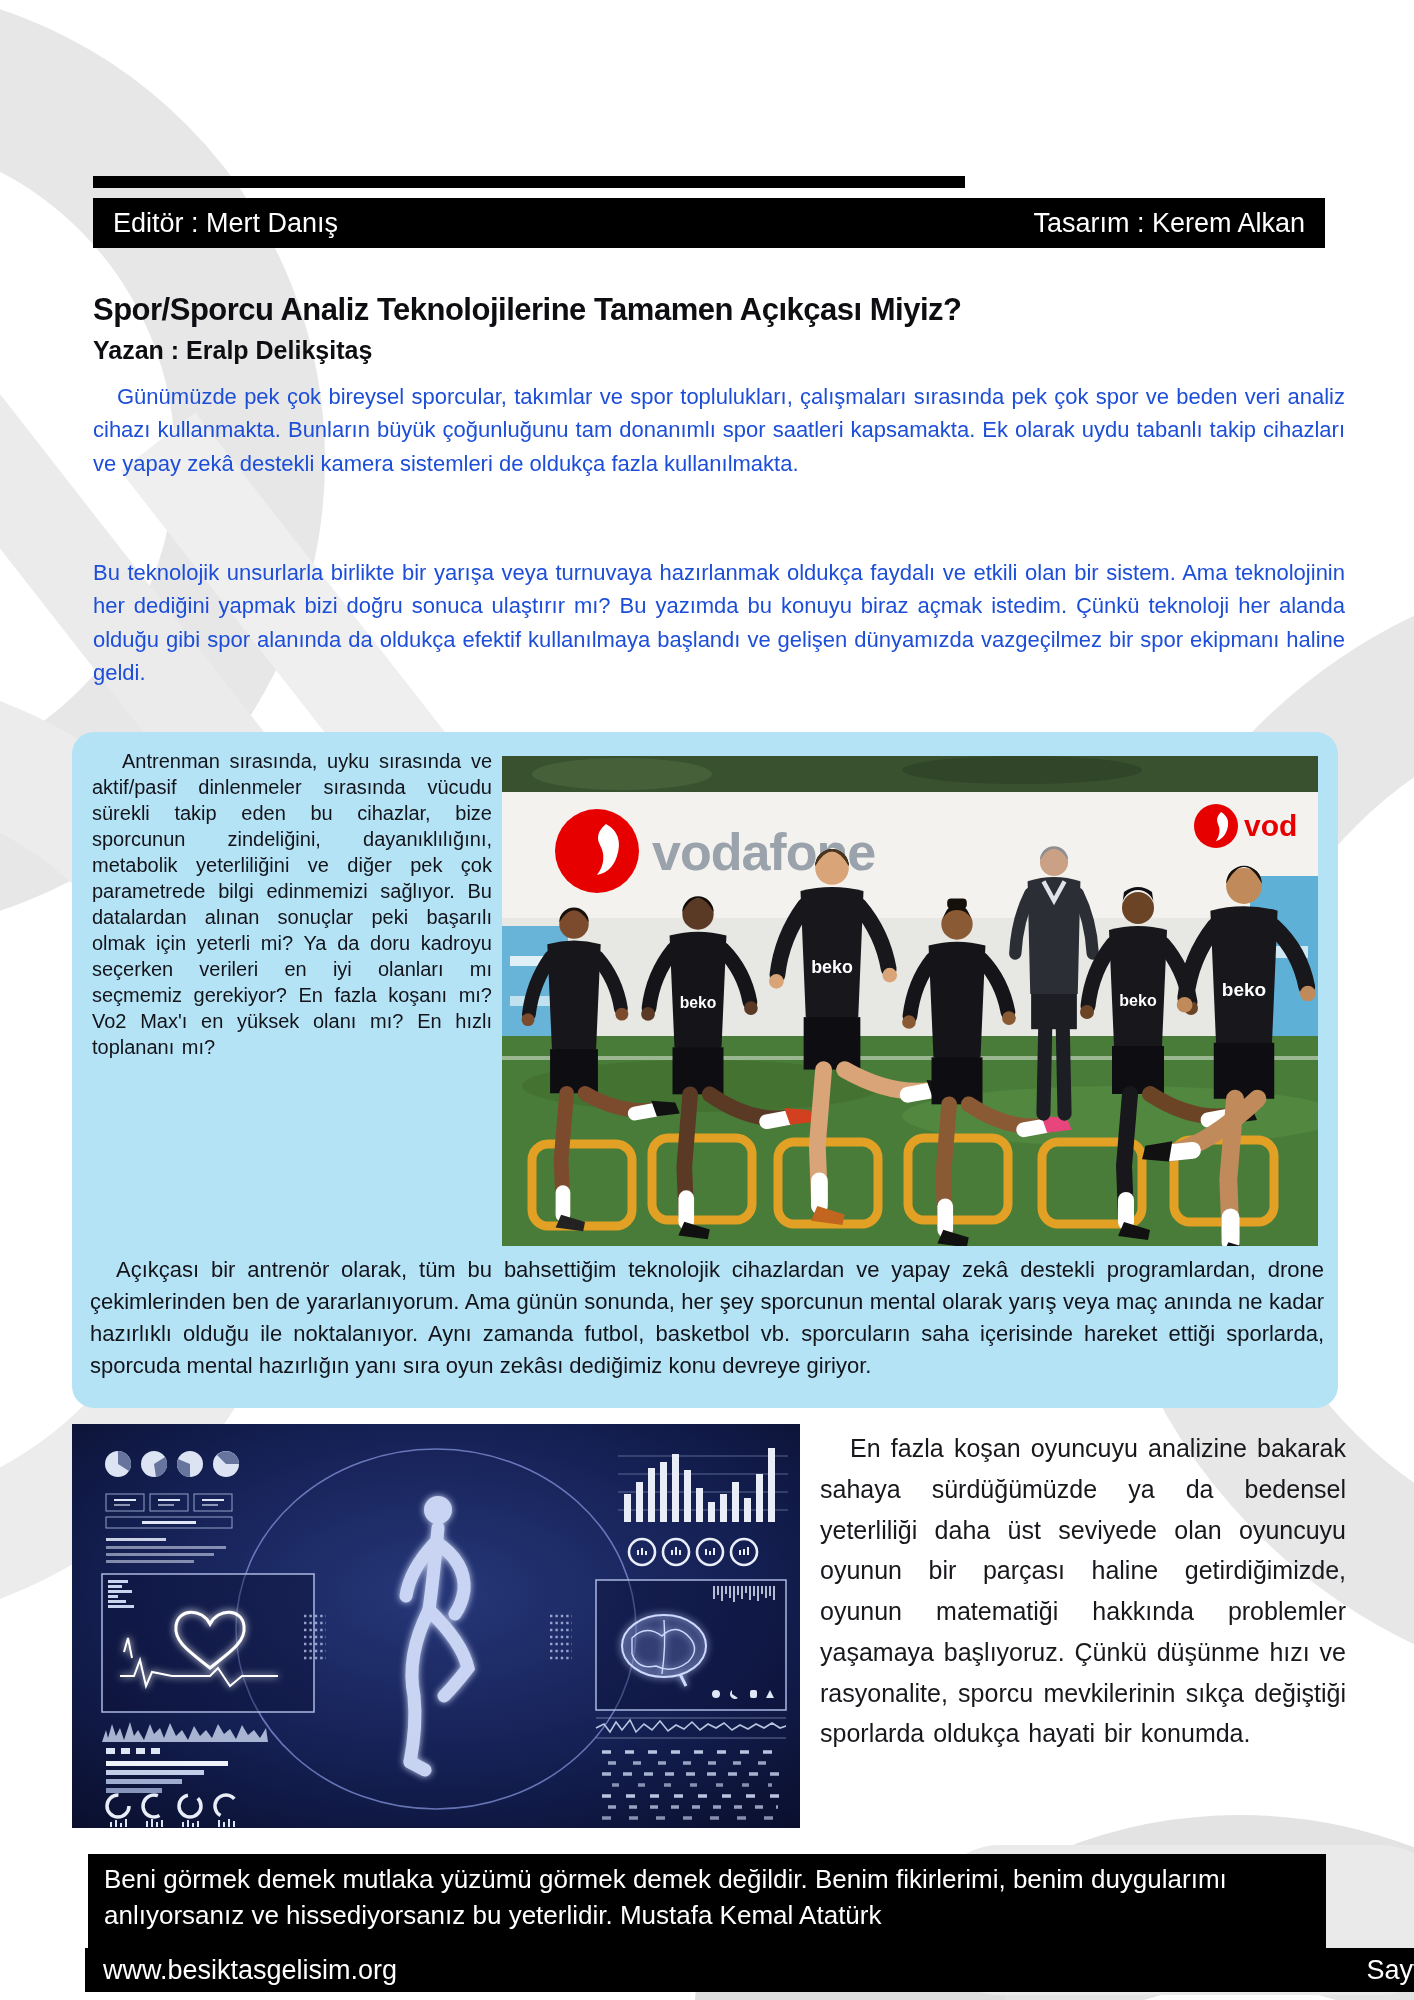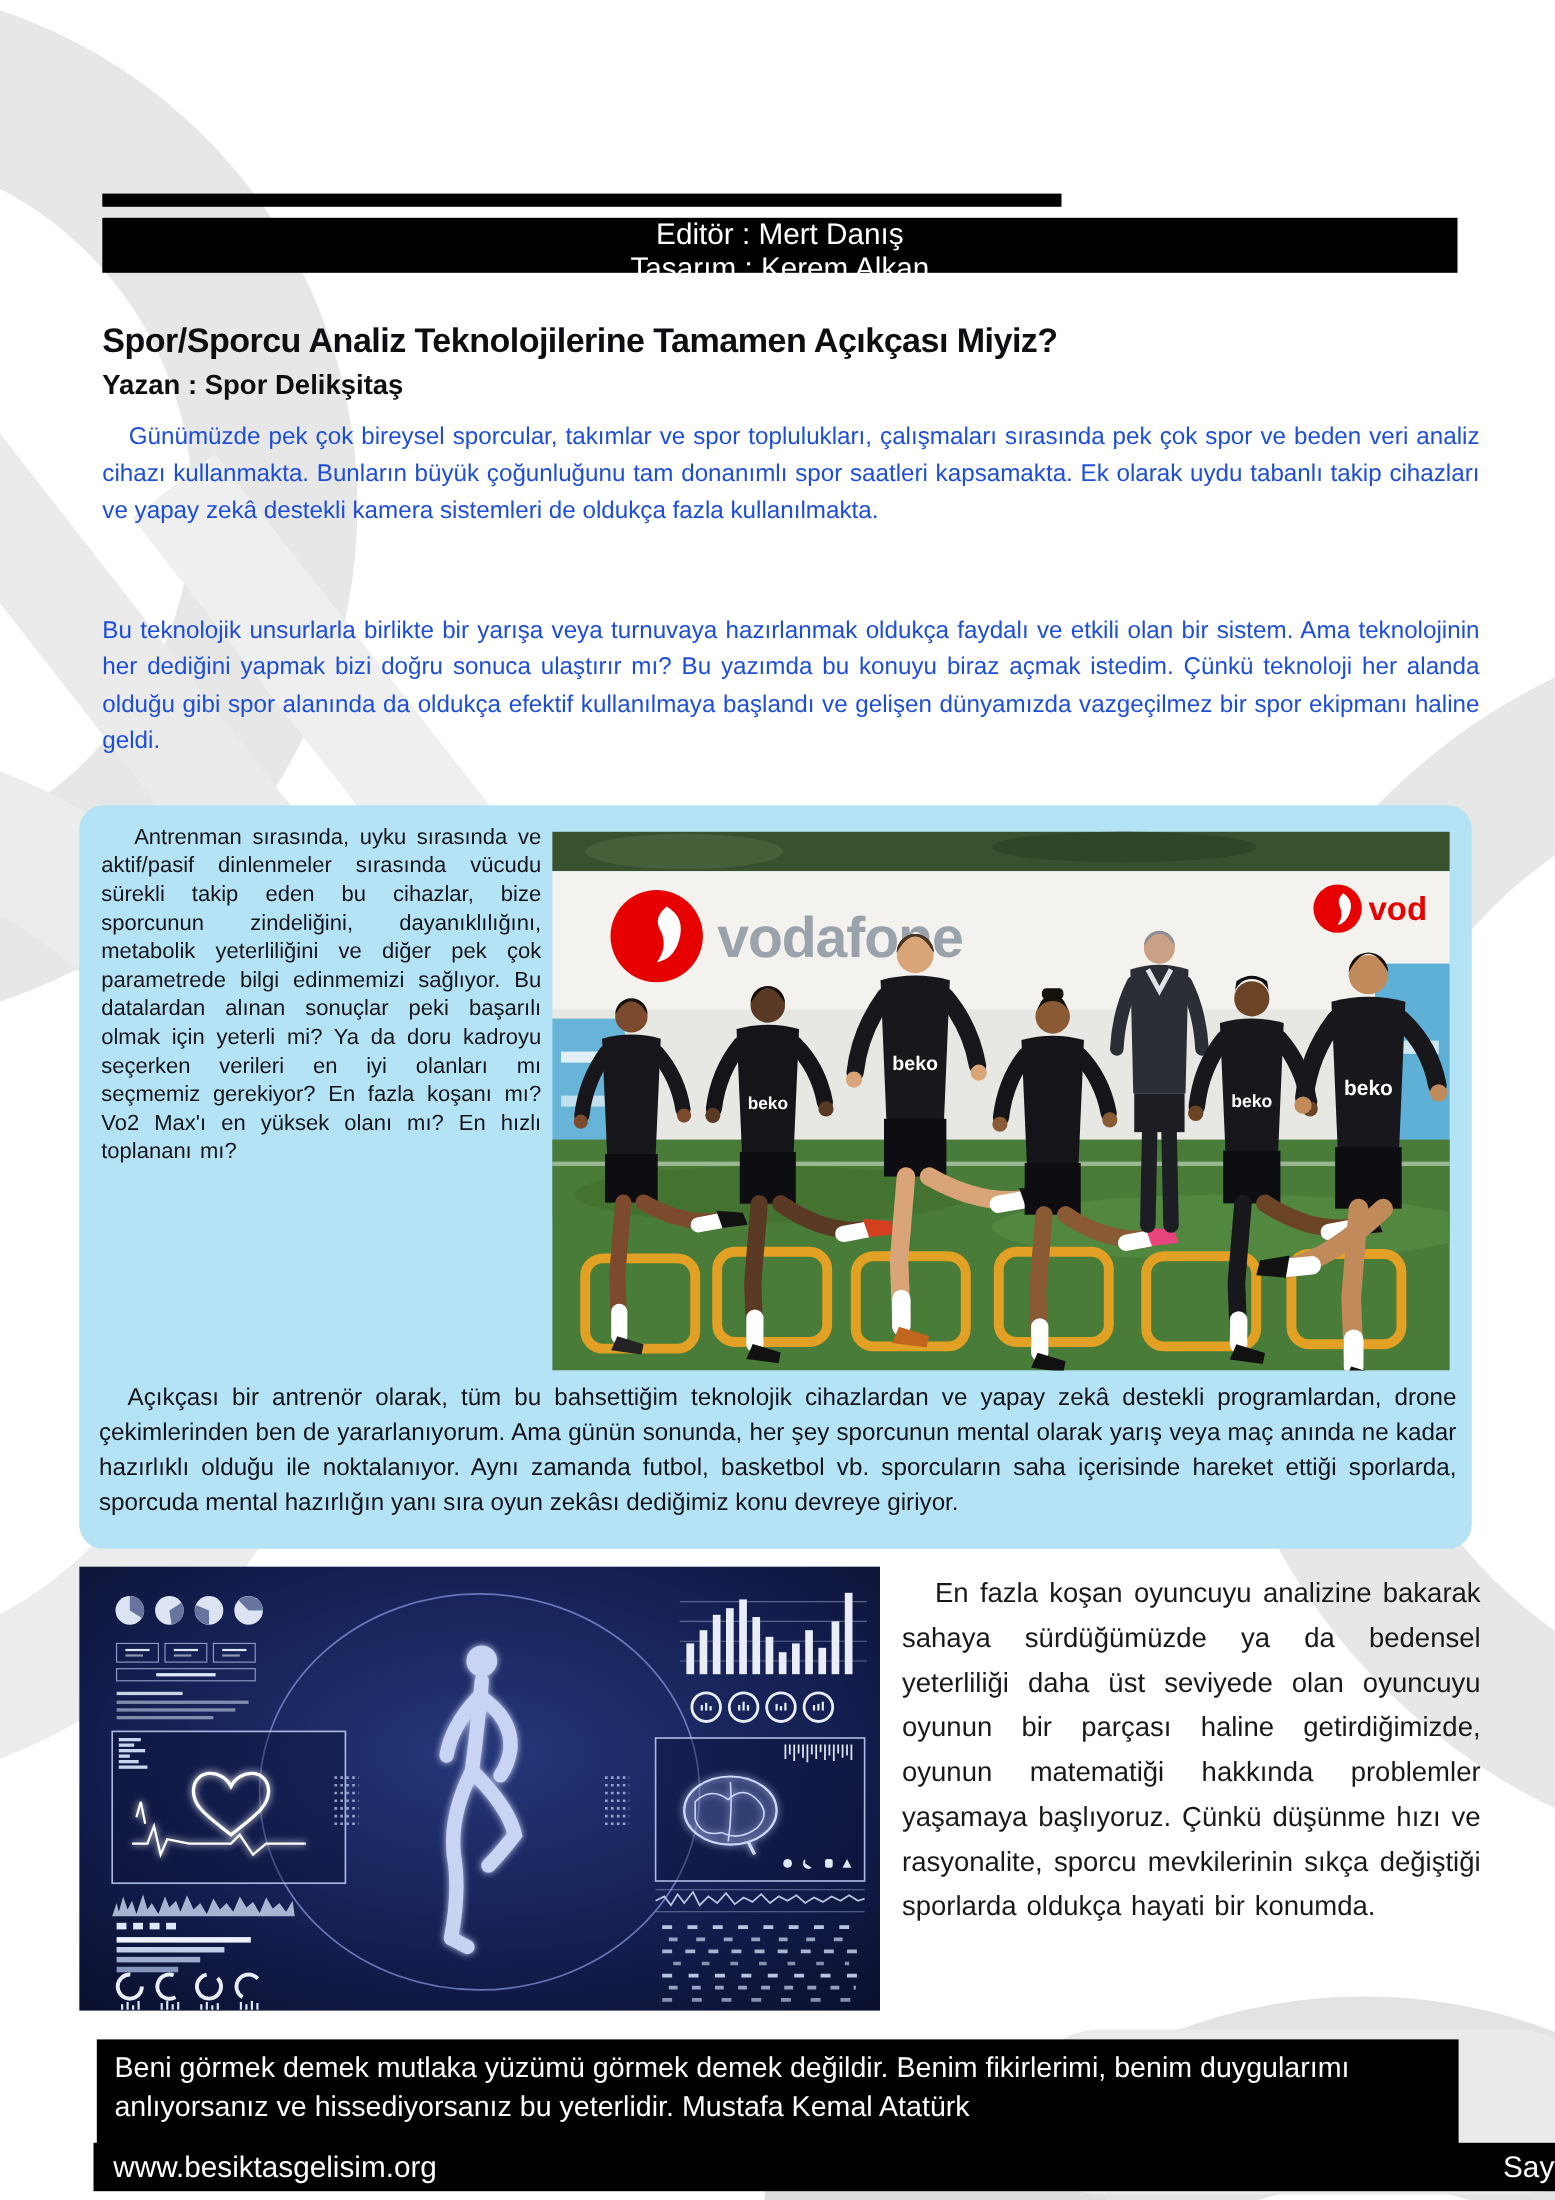--- a/index.html
+++ b/index.html
@@ -5,21 +5,21 @@
   html,body{margin:0;padding:0;background:#ffffff;}
   .page{position:relative;width:1414px;height:2000px;overflow:hidden;background:#fff;
         font-family:"Liberation Sans",sans-serif;color:#121216;}
   .abs{position:absolute;}
   .bgart{position:absolute;inset:0;z-index:0;}
   .content{position:absolute;inset:0;z-index:1;}
   .masthead-title{font-size:103px;font-weight:800;letter-spacing:-4px;line-height:1;color:#0c0c10;
         text-shadow:-5px 4px 0 #35e2ee, 5px 4px 0 #dc33e6;white-space:nowrap;}
   .title-rule{background:#000;height:12px;}
   .credit-bar{background:#000;color:#fff;display:flex;justify-content:space-between;align-items:center;
-        font-size:27px;padding:0 20px;box-sizing:border-box;flex-direction:column;}
+        font-size:27px;padding:0 20px;box-sizing:border-box;}
   .headline{font-size:31px;font-weight:800;letter-spacing:-0.5px;color:#0e0e12;}
   .byline{font-size:25px;font-weight:800;color:#0e0e12;}
   .body-par{font-size:22px;line-height:1.52;text-align:justify;color:#1d4ed8;}
   .indent{text-indent:24px;}
   .highlight-box{background:#b5e3f6;border-radius:22px;}
   .hl-left{font-size:20px;line-height:1.3;text-align:justify;color:#13131a;word-spacing:2px;}
   .hl-bottom{font-size:22px;line-height:1.45;text-align:justify;color:#13131a;}
   .closing-par{font-size:25px;line-height:1.63;text-align:justify;color:#17171c;word-spacing:2px;}
   .quote-bar{background:#000;color:#fff;font-size:26px;line-height:1.38;padding:8px 16px;box-sizing:border-box;}
   .footer-bar{background:#000;color:#fff;display:flex;justify-content:space-between;align-items:center;
@@ -45,21 +45,21 @@
   <div class="content">
 
     <div class="abs title-rule" style="left:93px;top:176px;width:872px;"></div>
 
     <div class="abs credit-bar" style="left:93px;top:198px;width:1232px;height:50px;">
       <span>Editör : Mert Danış</span>
       <span>Tasarım :  Kerem Alkan</span>
     </div>
 
     <div class="abs headline" style="left:93px;top:292px;width:1250px;">Spor/Sporcu Analiz Teknolojilerine Tamamen Açıkçası Miyiz?</div>
-    <div class="abs byline" style="left:93px;top:336px;width:800px;">Yazan : Spor Delikşitaş</div>
+    <div class="abs byline" style="left:93px;top:336px;width:800px;">Yazan : Eralp Delikşitaş</div>
 
     <div class="abs body-par indent" style="left:93px;top:380px;width:1252px;">Günümüzde pek çok bireysel sporcular, takımlar ve spor toplulukları, çalışmaları sırasında pek çok spor ve beden veri analiz cihazı kullanmakta. Bunların büyük çoğunluğunu tam donanımlı spor saatleri kapsamakta. Ek olarak uydu tabanlı takip cihazları ve yapay zekâ destekli kamera sistemleri de oldukça fazla kullanılmakta.</div>
 
     <div class="abs body-par" style="left:93px;top:556px;width:1252px;">Bu teknolojik unsurlarla birlikte bir yarışa veya turnuvaya hazırlanmak oldukça faydalı ve etkili olan bir sistem. Ama teknolojinin her dediğini yapmak bizi doğru sonuca ulaştırır mı? Bu yazımda bu konuyu biraz açmak istedim. Çünkü teknoloji her alanda olduğu gibi spor alanında da oldukça efektif kullanılmaya başlandı ve gelişen dünyamızda vazgeçilmez bir spor ekipmanı haline geldi.</div>
 
     <div class="abs highlight-box" style="left:72px;top:732px;width:1266px;height:676px;"></div>
 
     <div class="abs hl-left" style="left:92px;top:748px;width:400px;text-indent:30px;">Antrenman sırasında, uyku sırasında ve aktif/pasif dinlenmeler sırasında vücudu sürekli takip eden bu cihazlar, bize sporcunun zindeliğini, dayanıklılığını, metabolik yeterliliğini ve diğer pek çok parametrede bilgi edinmemizi sağlıyor. Bu datalardan alınan sonuçlar peki başarılı olmak için yeterli mi? Ya da doru kadroyu seçerken verileri en iyi olanları mı seçmemiz gerekiyor? En fazla koşanı mı? Vo2 Max'ı en yüksek olanı mı? En hızlı toplananı mı?</div>
 
     <div class="abs" style="left:502px;top:756px;width:816px;height:490px;">

